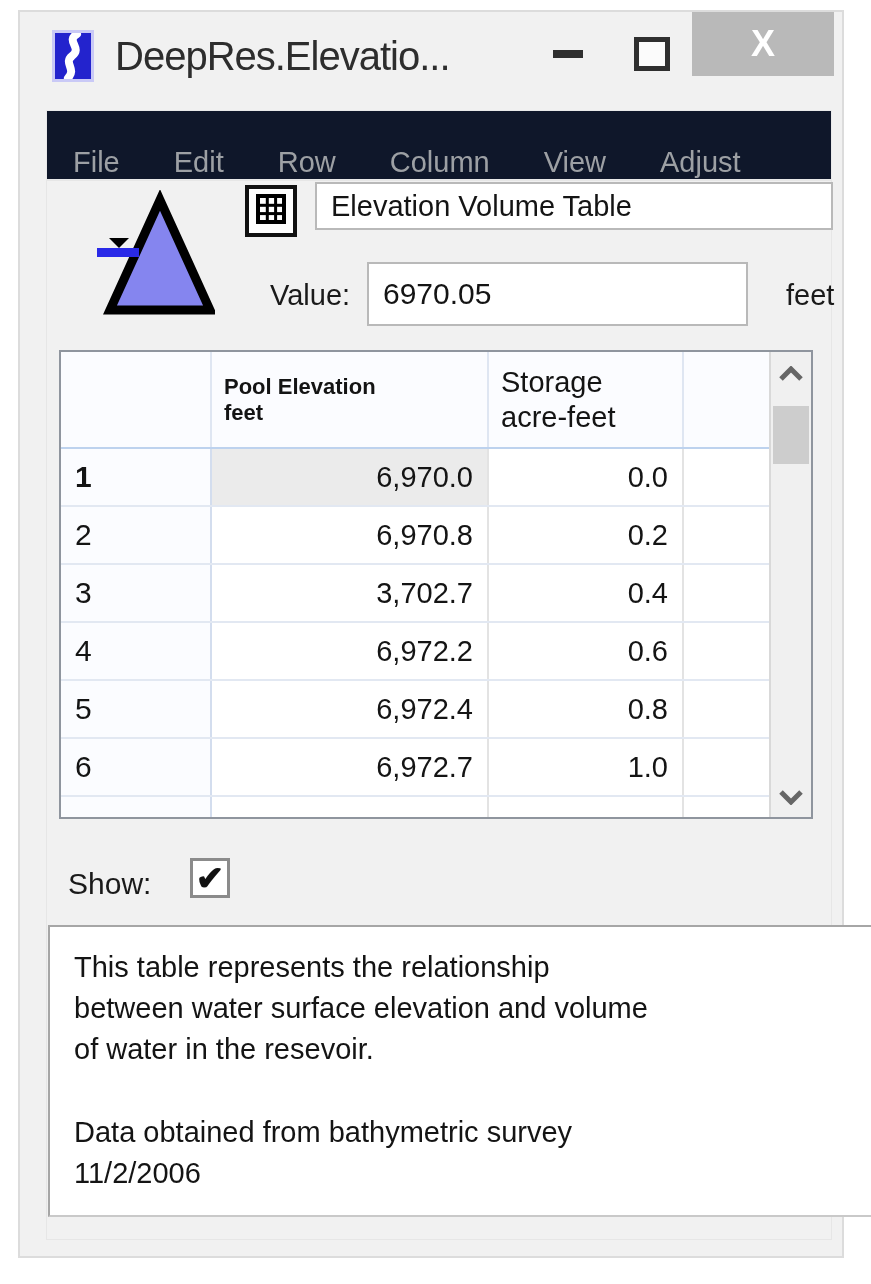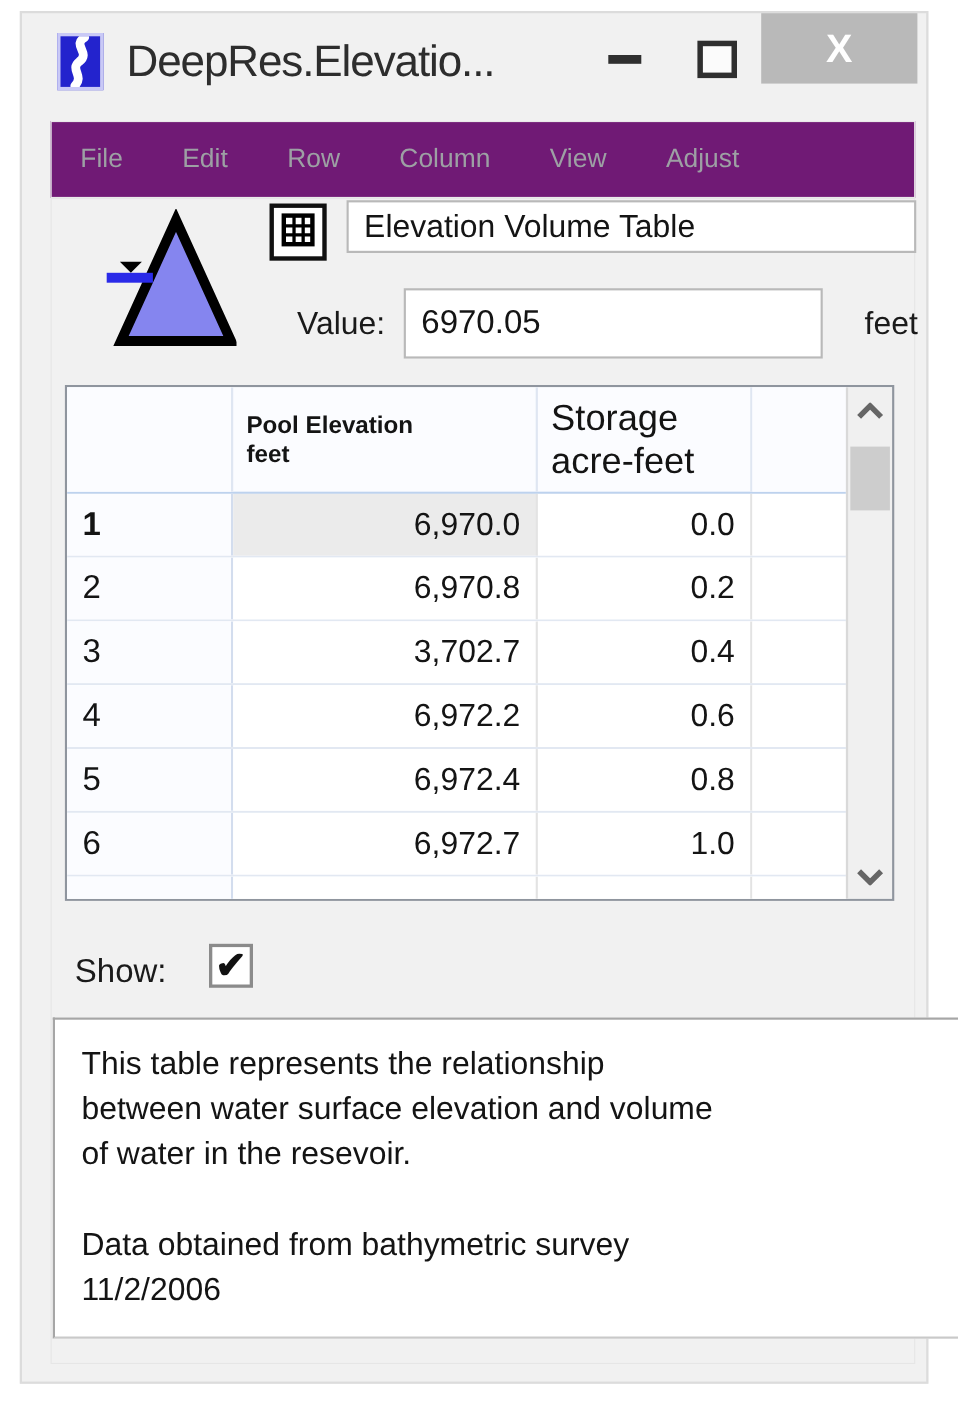--- a/index.html
+++ b/index.html
@@ -26,23 +26,23 @@
   .btn-min{position:absolute;left:533px;top:38px;width:30px;height:8px;background:#2f2f2f;}
   .btn-max{position:absolute;left:614px;top:25px;width:36px;height:34px;border:5px solid #2f2f2f;box-sizing:border-box;background:#fbfbfb;}
   .btn-close{
     position:absolute;left:672px;top:0px;width:142px;height:64px;background:#b9b9b9;
     display:flex;align-items:center;justify-content:center;
     color:#ffffff;font-size:36px;font-weight:bold;
   }
   
   .menubar{
     position:absolute;left:26px;top:98px;width:786px;height:70px;
-    background:#701a75;border:1px solid #e9e9e9;box-sizing:border-box;
-    display:flex;align-items:center;padding-left:26px;column-gap:54px;
-    font-size:24px;color:#9da0a4;
+    background:#0f172a;border:1px solid #e9e9e9;box-sizing:border-box;
+    display:flex;align-items:flex-end;padding-left:26px;column-gap:54px;
+    font-size:29px;color:#9da0a4;
   }
   
   .content-panel{
     position:absolute;left:26px;top:168px;width:786px;height:1060px;
     border:1px solid #e6e6e6;box-sizing:border-box;background:#f1f1f1;
   }
   
   .res-icon{position:absolute;left:55px;top:178px;width:140px;height:130px;}
   .grid-btn{
     position:absolute;left:225px;top:173px;width:52px;height:52px;background:#ffffff;
@@ -72,21 +72,21 @@
       padding-left:14px;display:flex;align-items:center;font-size:30px;}
   .c1{width:277px;box-sizing:border-box;border-right:2px solid #e3e3e3;
       display:flex;align-items:center;justify-content:flex-end;padding-right:14px;font-size:29px;}
   .c2{width:195px;box-sizing:border-box;border-right:2px solid #e3e3e3;
       display:flex;align-items:center;justify-content:flex-end;padding-right:14px;font-size:29px;}
   .c3{flex:1;background:#ffffff;}
   .t-row.header .c0{background:#fbfcff;border-right:2px solid #dfe6f2;}
   .t-row.header .c1{justify-content:flex-start;padding-left:12px;font-weight:bold;
       border-right:2px solid #dfe6f2;font-size:22px;line-height:1.18;align-items:center;}
   .t-row.header .c2{justify-content:flex-start;padding-left:12px;font-weight:normal;
-      border-right:2px solid #dfe6f2;font-size:33px;line-height:1.18;align-items:center;}
+      border-right:2px solid #dfe6f2;font-size:29px;line-height:1.18;align-items:center;}
   .t-row.header .c3{background:#fbfcff;}
   .t-row.data{border-bottom:2px solid #e2e8f2;background:#ffffff;}
   .t-row.data .c1, .t-row.data .c2{background:#ffffff;}
   .cell-selected{background:#ebebeb !important;}
   .rn-bold{font-weight:bold;}
   .t-row.partial{height:30px;border-bottom:none;}
   
   .vscroll{
     position:absolute;top:0;right:0;width:42px;height:100%;
     background:#f0f0f0;border-left:2px solid #d9d9d9;box-sizing:border-box;

